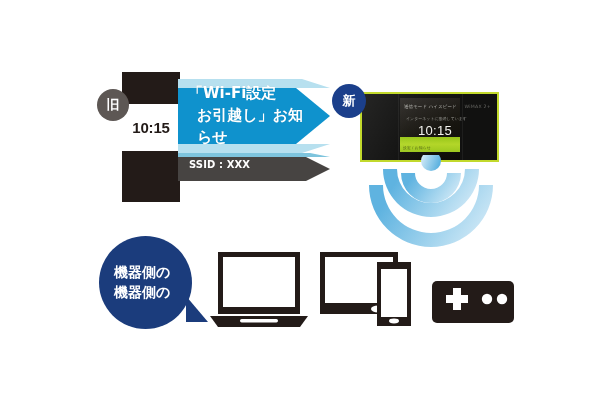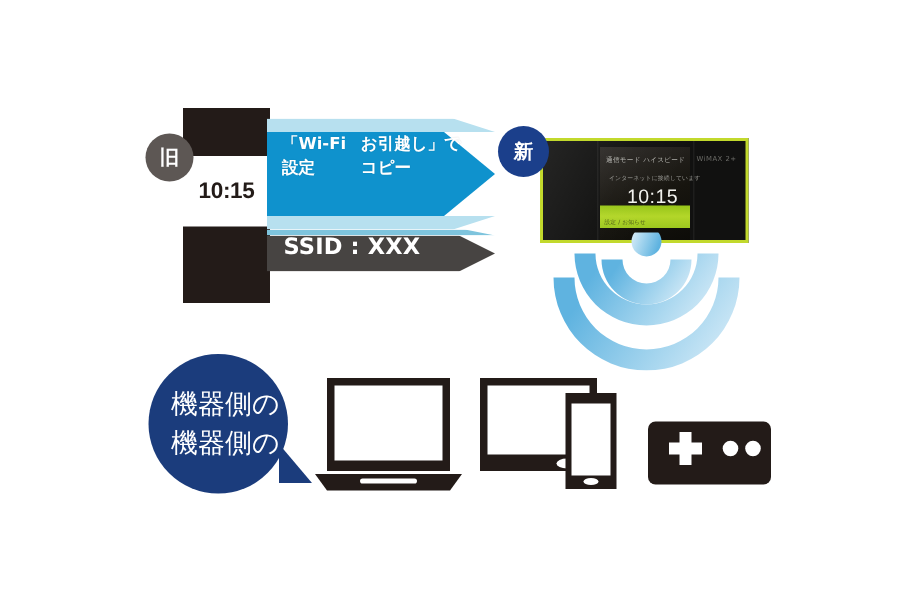--- a/index.html
+++ b/index.html
@@ -64,22 +64,22 @@
     clip-path:polygon(0 0, 124px 0, 152px 100%, 0 100%);
   }
   .arrow-blue .capb{
     position:absolute;left:0;top:56px;width:152px;height:9px;
     background:#b7e0ef;
     -webkit-clip-path:polygon(0 0, 152px 0, 124px 100%, 0 100%);
     clip-path:polygon(0 0, 152px 0, 124px 100%, 0 100%);
   }
   .arrow-blue .label{
     position:absolute;left:10px;top:0;width:120px;height:56px;
-    display:flex;flex-direction:row;justify-content:center;
-    color:#ffffff;font-weight:700;font-size:11px;line-height:1.45;
+    display:flex;flex-direction:column;justify-content:center;
+    color:#ffffff;font-weight:700;font-size:15px;line-height:1.45;
     font-family:"DejaVu Sans","Liberation Sans",sans-serif;
     text-shadow:0 0 1px rgba(0,0,0,.15);
     z-index:3;
   }
   .arrow-blue .label .l2{padding-left:9px;}
 
   
   .arrow-g1{top:69px;height:24px;}
   .arrow-g1 .shape{
     width:152px;height:24px;background:#474442;
@@ -109,21 +109,21 @@
   }
   .arrow-g2 .capb{
     position:absolute;left:0;top:24px;width:152px;height:5px;
     background:#b7e0ef;
     -webkit-clip-path:polygon(0 0, 152px 0, 124px 100%, 0 100%);
     clip-path:polygon(0 0, 152px 0, 124px 100%, 0 100%);
   }
   .arrow-gray-label{
     position:absolute;left:11px;top:0;height:14px;
     display:flex;align-items:center;
-    color:#ffffff;font-weight:700;font-size:15px;
+    color:#ffffff;font-weight:700;font-size:10px;
     font-family:"DejaVu Sans","Liberation Sans",sans-serif;
     letter-spacing:.1px; z-index:3; white-space:nowrap;
   }
 
   
   .badge-new{
     position:absolute; left:332px; top:84px;
     width:34px; height:34px; border-radius:50%;
     background:#1b3f8b;
     display:flex;align-items:center;justify-content:center;
@@ -197,21 +197,21 @@
   .bubble{
     position:absolute;left:99px;top:236px;
     width:93px;height:93px;border-radius:50%;
     background:#1b3c7c;
     z-index:4;
   }
   .bubble-text{
     position:absolute;left:99px;top:236px;width:93px;height:93px;
     display:flex;flex-direction:column;justify-content:center;
     padding-left:15px;box-sizing:border-box;
-    color:#ffffff;font-weight:400;font-size:18px;line-height:1.42;
+    color:#ffffff;font-weight:700;font-size:14px;line-height:1.42;
     font-family:"DejaVu Sans","Liberation Sans",sans-serif;
     z-index:5;
   }
   .bubble-tail{
     position:absolute;left:186px;top:296px;width:22px;height:26px;
     background:#1b3c7c;
     -webkit-clip-path:polygon(0 0, 100% 100%, 0 100%);
     clip-path:polygon(0 0, 100% 100%, 0 100%);
     z-index:3;
   }
@@ -231,21 +231,21 @@
   <div class="badge-old">旧</div>
 
   <div class="arrows">
 
     <div class="arrow arrow-blue">
       <div class="cap"></div>
       <div class="shape"></div>
       <div class="capb"></div>
       <div class="label">
         <span class="l1">「Wi-Fi設定</span>
-        <span class="l2">お引越し」でコピー</span>
+        <span class="l2">お引越し」お知らせ</span>
       </div>
     </div>
 
     <div class="arrow arrow-g1">
       <div class="cap"></div>
       <div class="shape"></div>
       <div class="arrow-gray-label">SSID : XXX</div>
     </div>
 
   </div>

